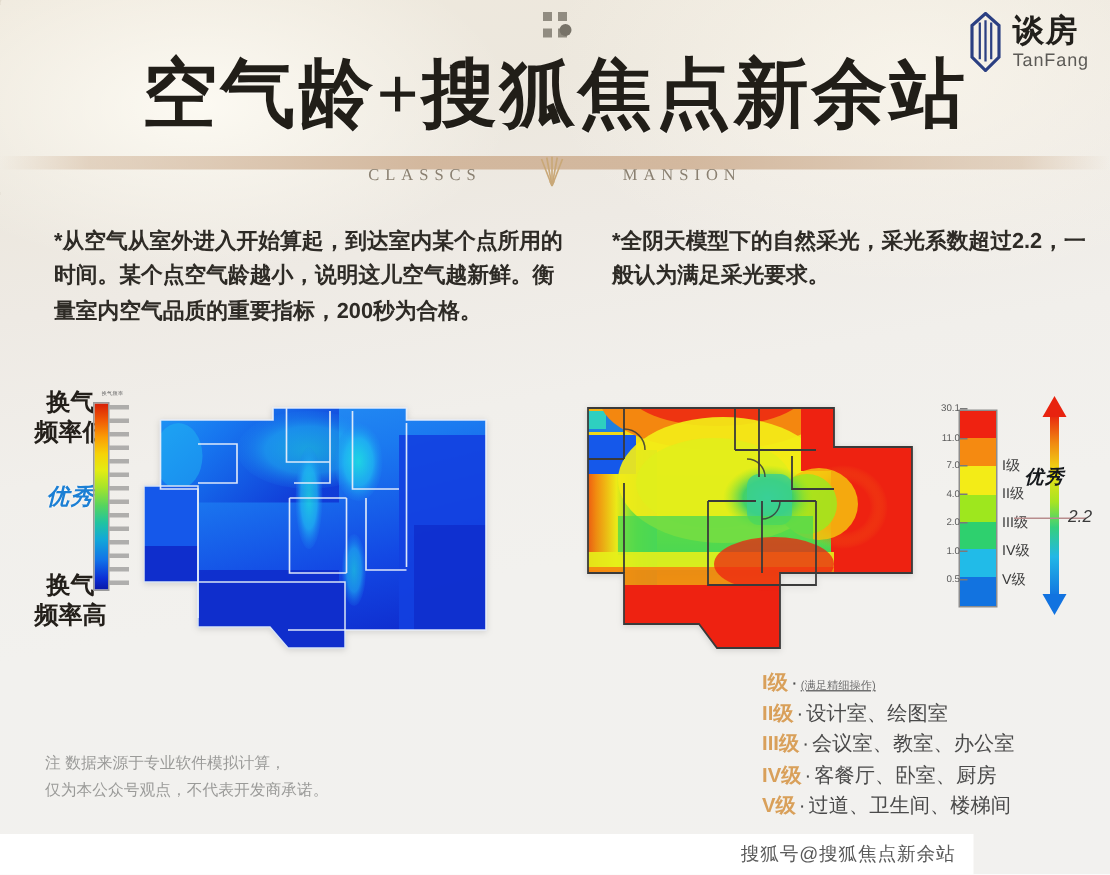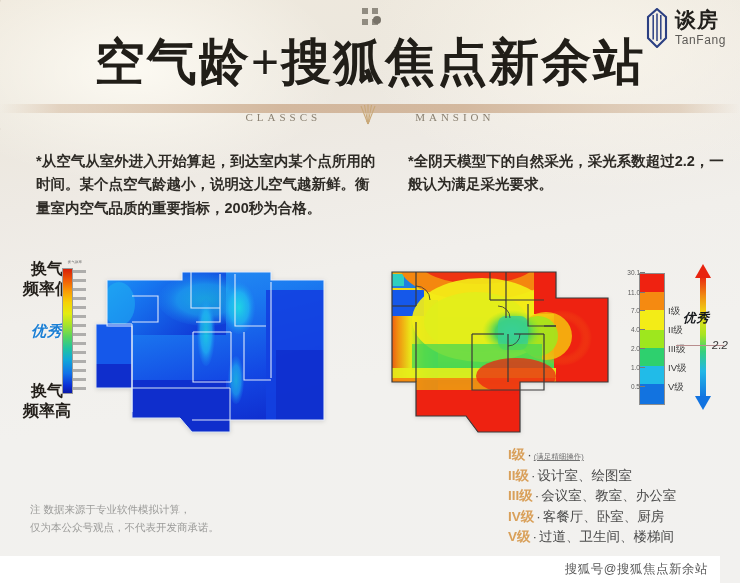--- a/index.html
+++ b/index.html
@@ -187,21 +187,21 @@
   .legend-row .lv { font-weight: 700; }
   .legend-row .dsc { color: #4a4a4a; }
   .legend-row .paren { font-size: 7.5px; color: #6f6f6f; text-decoration: underline; }
 
   
   .footnote {
     position: absolute; left: 30px; top: 500px; width: 300px;
     font-size: 10.5px; line-height: 1.72; color: #9b9b99;
   }
   .watermark-bar {
-    position: absolute; left: 0; bottom: 0; width: 720px; height: 27px;
+    position: absolute; left: 0; bottom: 0; width: 649px; height: 27px;
     background: #ffffff; display: flex; align-items: center;
     justify-content: flex-end; padding-right: 12px; gap: 5px;
   }
   .wm-text { font-size: 12.5px; color: #5a5a5a; letter-spacing: .5px; }
 </style>
 </head>
 <body>
 
 <div id="page">
 

